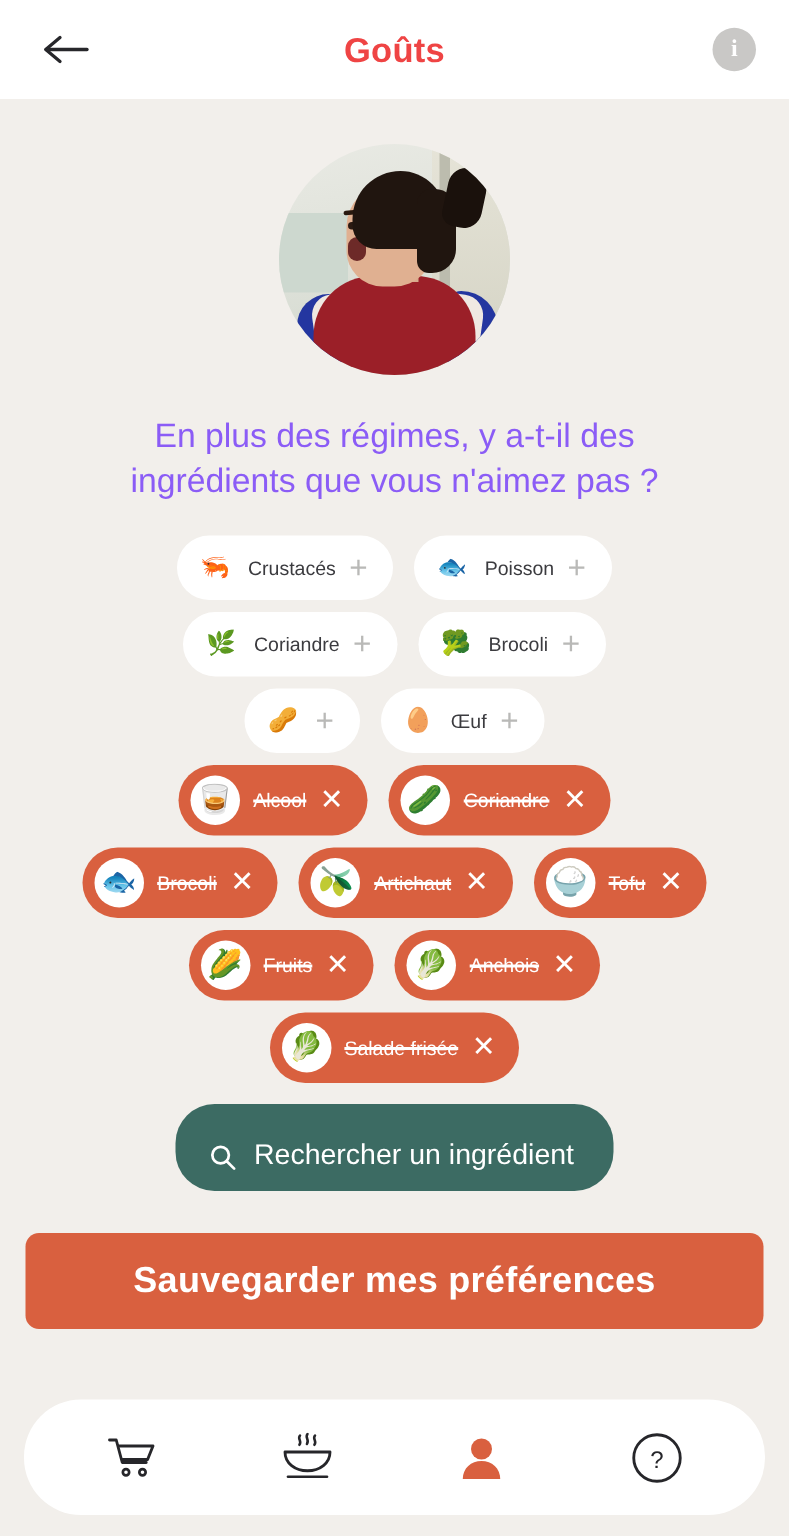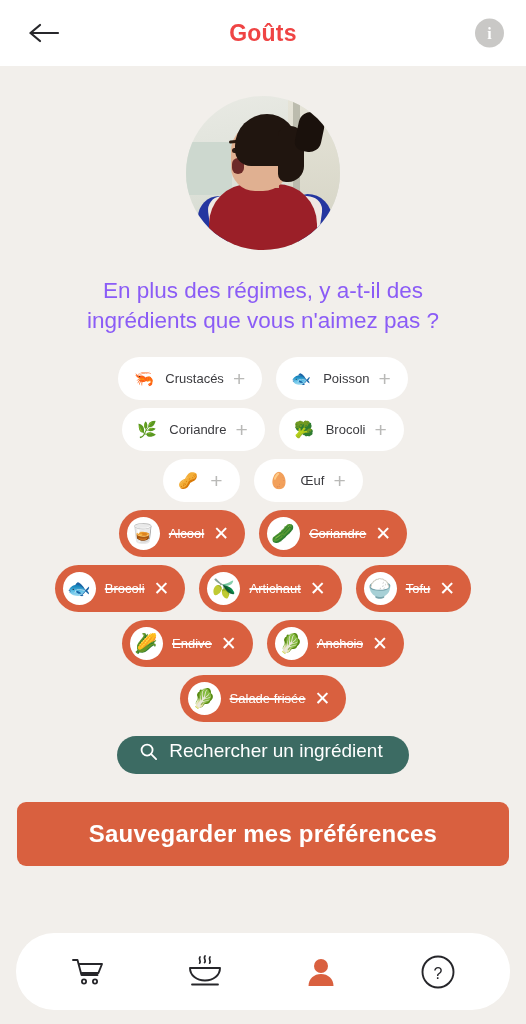--- a/index.html
+++ b/index.html
@@ -117,21 +117,21 @@
   }
   .chip-act { font-size: 21px; color: #b9b9b7; line-height: 1; font-weight: 300; }
   .chip.selected .chip-act { color: #ffffff; font-size: 19px; font-weight: 400; }
 
   
   .search-wrap { display: flex; justify-content: center; margin-top: 14px; }
   .search-btn {
     display: inline-flex; align-items: center; gap: 11px;
     background: #3c6b63; color: #ffffff;
     border: none; border-radius: 26px; cursor: pointer;
-    padding: 4px 26px 12px 22px; font-size: 19px;
+    padding: 24px 26px 12px 22px; font-size: 19px;
     font-family: "Liberation Sans", sans-serif;
   }
 
   
   .save-wrap { display: flex; justify-content: center; margin-top: 28px; }
   .save-btn {
     width: 492px; height: 64px; border-radius: 9px;
     background: #d9603f; color: #ffffff; border: none; cursor: pointer;
     font-size: 24px; font-weight: bold; letter-spacing: .2px;
     font-family: "Liberation Sans", sans-serif;
@@ -254,21 +254,21 @@
         </button>
         <button class="chip selected">
           <span class="chip-emoji">🍚</span>
           <span class="chip-label">Tofu</span>
           <span class="chip-act">✕</span>
         </button>
       </div>
       <div class="chip-row">
         <button class="chip selected">
           <span class="chip-emoji">🌽</span>
-          <span class="chip-label">Endive</span>
+          <span class="chip-label">Fruits</span>
           <span class="chip-act">✕</span>
         </button>
         <button class="chip selected">
           <span class="chip-emoji">🥬</span>
           <span class="chip-label">Anchois</span>
           <span class="chip-act">✕</span>
         </button>
       </div>
       <div class="chip-row">
         <button class="chip selected">

